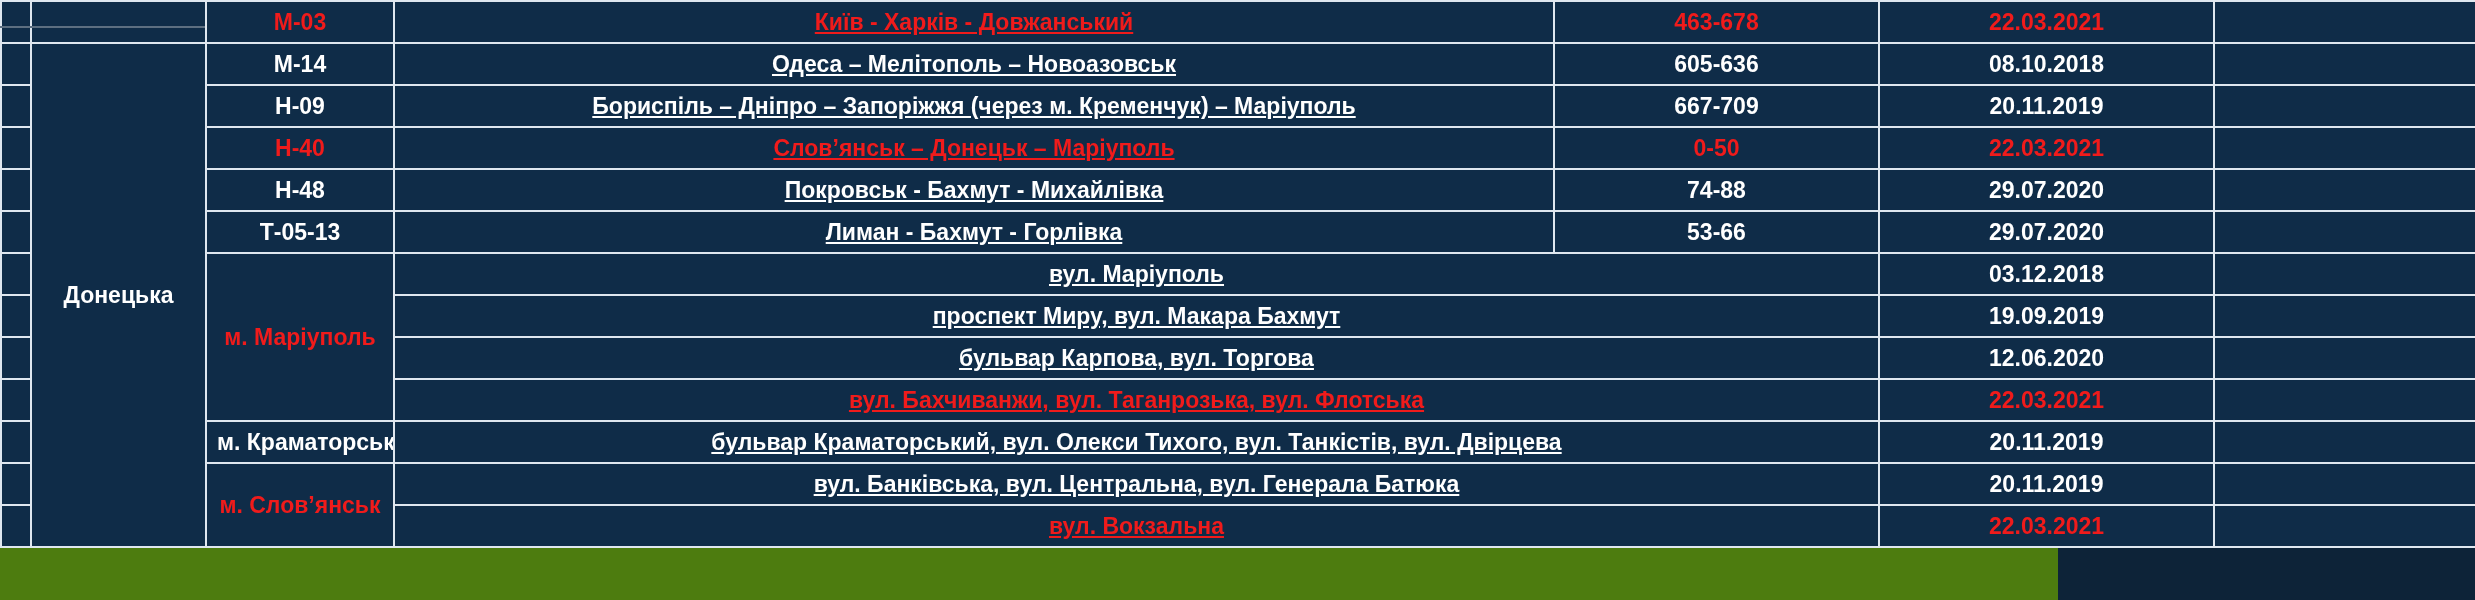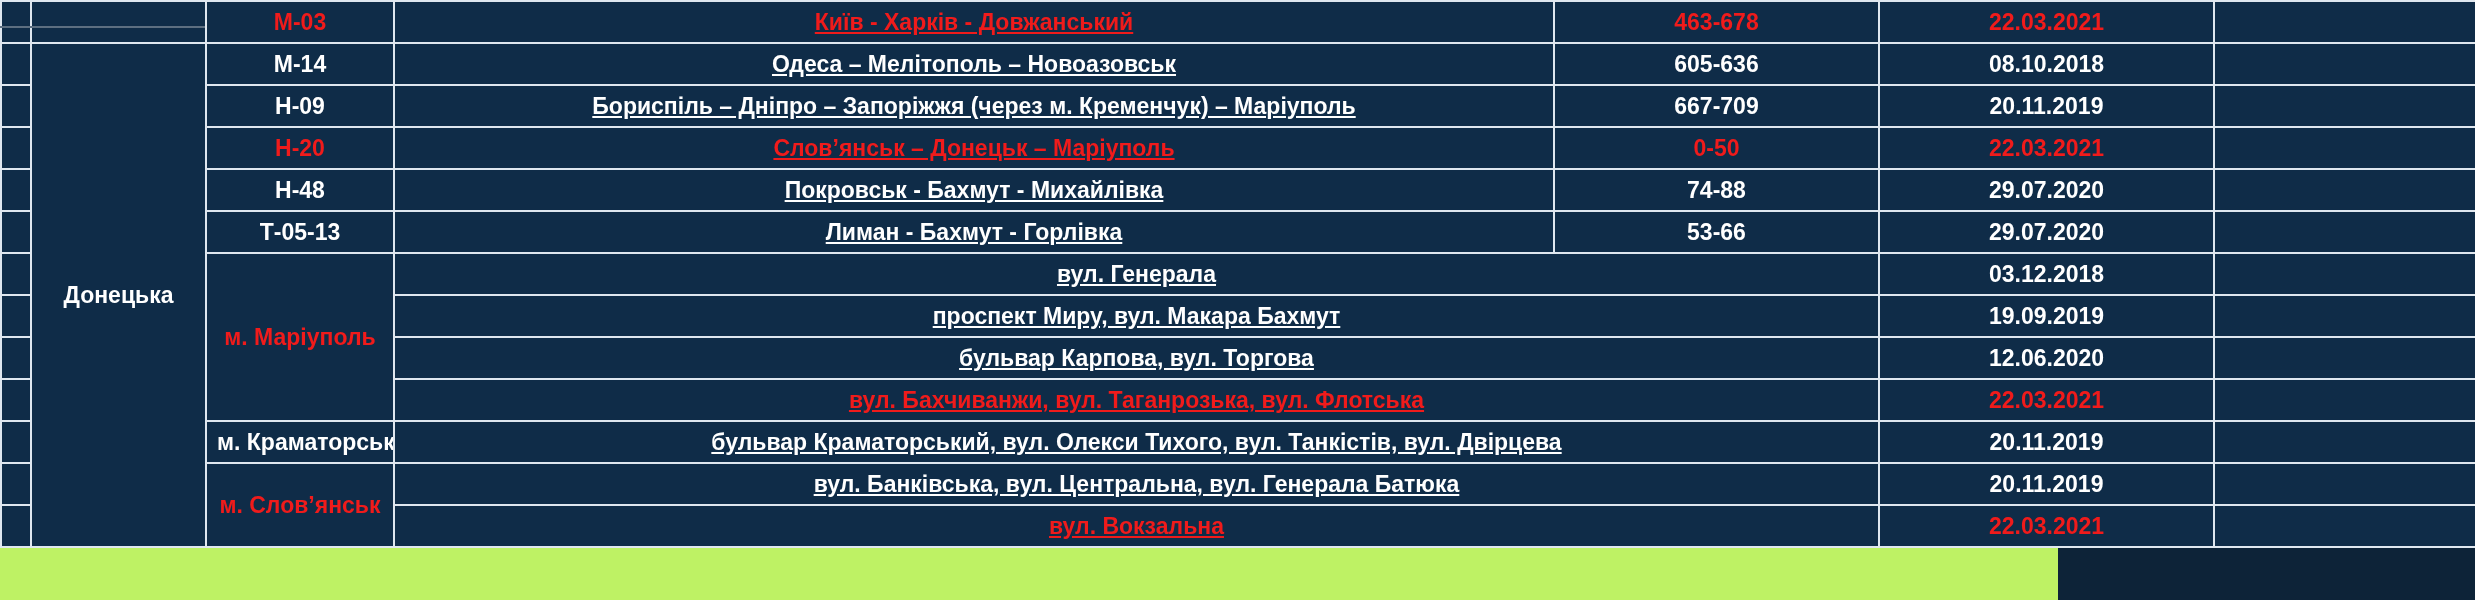--- a/index.html
+++ b/index.html
@@ -5,21 +5,21 @@
   html,body{margin:0;padding:0;background:#0d2338;}
   body{
     width:2475px;height:600px;
     font-family:"Liberation Sans","DejaVu Sans",sans-serif;
     color:#ffffff;
     overflow:hidden;
   }
   #sheet{
     position:relative;
     width:2058px;height:600px;
-    background:#bef264;
+    background:#4d7c0f;
     box-sizing:border-box;
   }
   table.grid{
     border-collapse:collapse;
     table-layout:fixed;
     width:2475px;
     margin:0;padding:0;
   }
   table.grid td{
     border:2px solid #dfe7ef;
@@ -107,21 +107,21 @@
         <tr>
           <td class="pad-outer"></td>
           <td class="idx white">Н-09</td>
           <td class="name white">Бориспіль – Дніпро – Запоріжжя (через м. Кременчук) – Маріуполь</td>
           <td class="km white">667-709</td>
           <td class="date white">20.11.2019</td>
           <td class="pad-right"></td>
         </tr>
         <tr>
           <td class="pad-outer"></td>
-          <td class="idx red">Н-20</td>
+          <td class="idx red">Н-40</td>
           <td class="name red">Слов’янськ – Донецьк – Маріуполь</td>
           <td class="km red">0-50</td>
           <td class="date red">22.03.2021</td>
           <td class="pad-right"></td>
         </tr>
         <tr>
           <td class="pad-outer"></td>
           <td class="idx white">Н-48</td>
           <td class="name white">Покровськ - Бахмут - Михайлівка</td>
           <td class="km white">74-88</td>
@@ -132,21 +132,21 @@
           <td class="pad-outer"></td>
           <td class="idx white">Т-05-13</td>
           <td class="name white">Лиман - Бахмут - Горлівка</td>
           <td class="km white">53-66</td>
           <td class="date white">29.07.2020</td>
           <td class="pad-right"></td>
         </tr>
         <tr>
           <td class="pad-outer"></td>
           <td class="idx red" rowspan="4">м. Маріуполь</td>
-          <td class="name white" colspan="2">вул. Генерала</td>
+          <td class="name white" colspan="2">вул. Маріуполь</td>
           <td class="date white">03.12.2018</td>
           <td class="pad-right"></td>
         </tr>
         <tr>
           <td class="pad-outer"></td>
           <td class="name white" colspan="2">проспект Миру, вул. Макара Бахмут</td>
           <td class="date white">19.09.2019</td>
           <td class="pad-right"></td>
         </tr>
         <tr>

